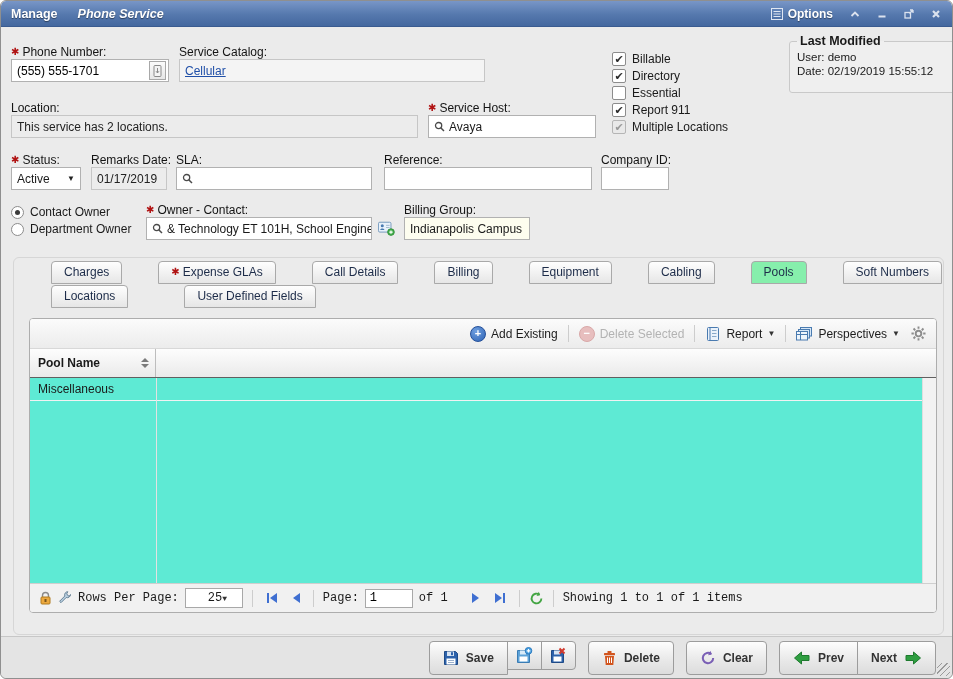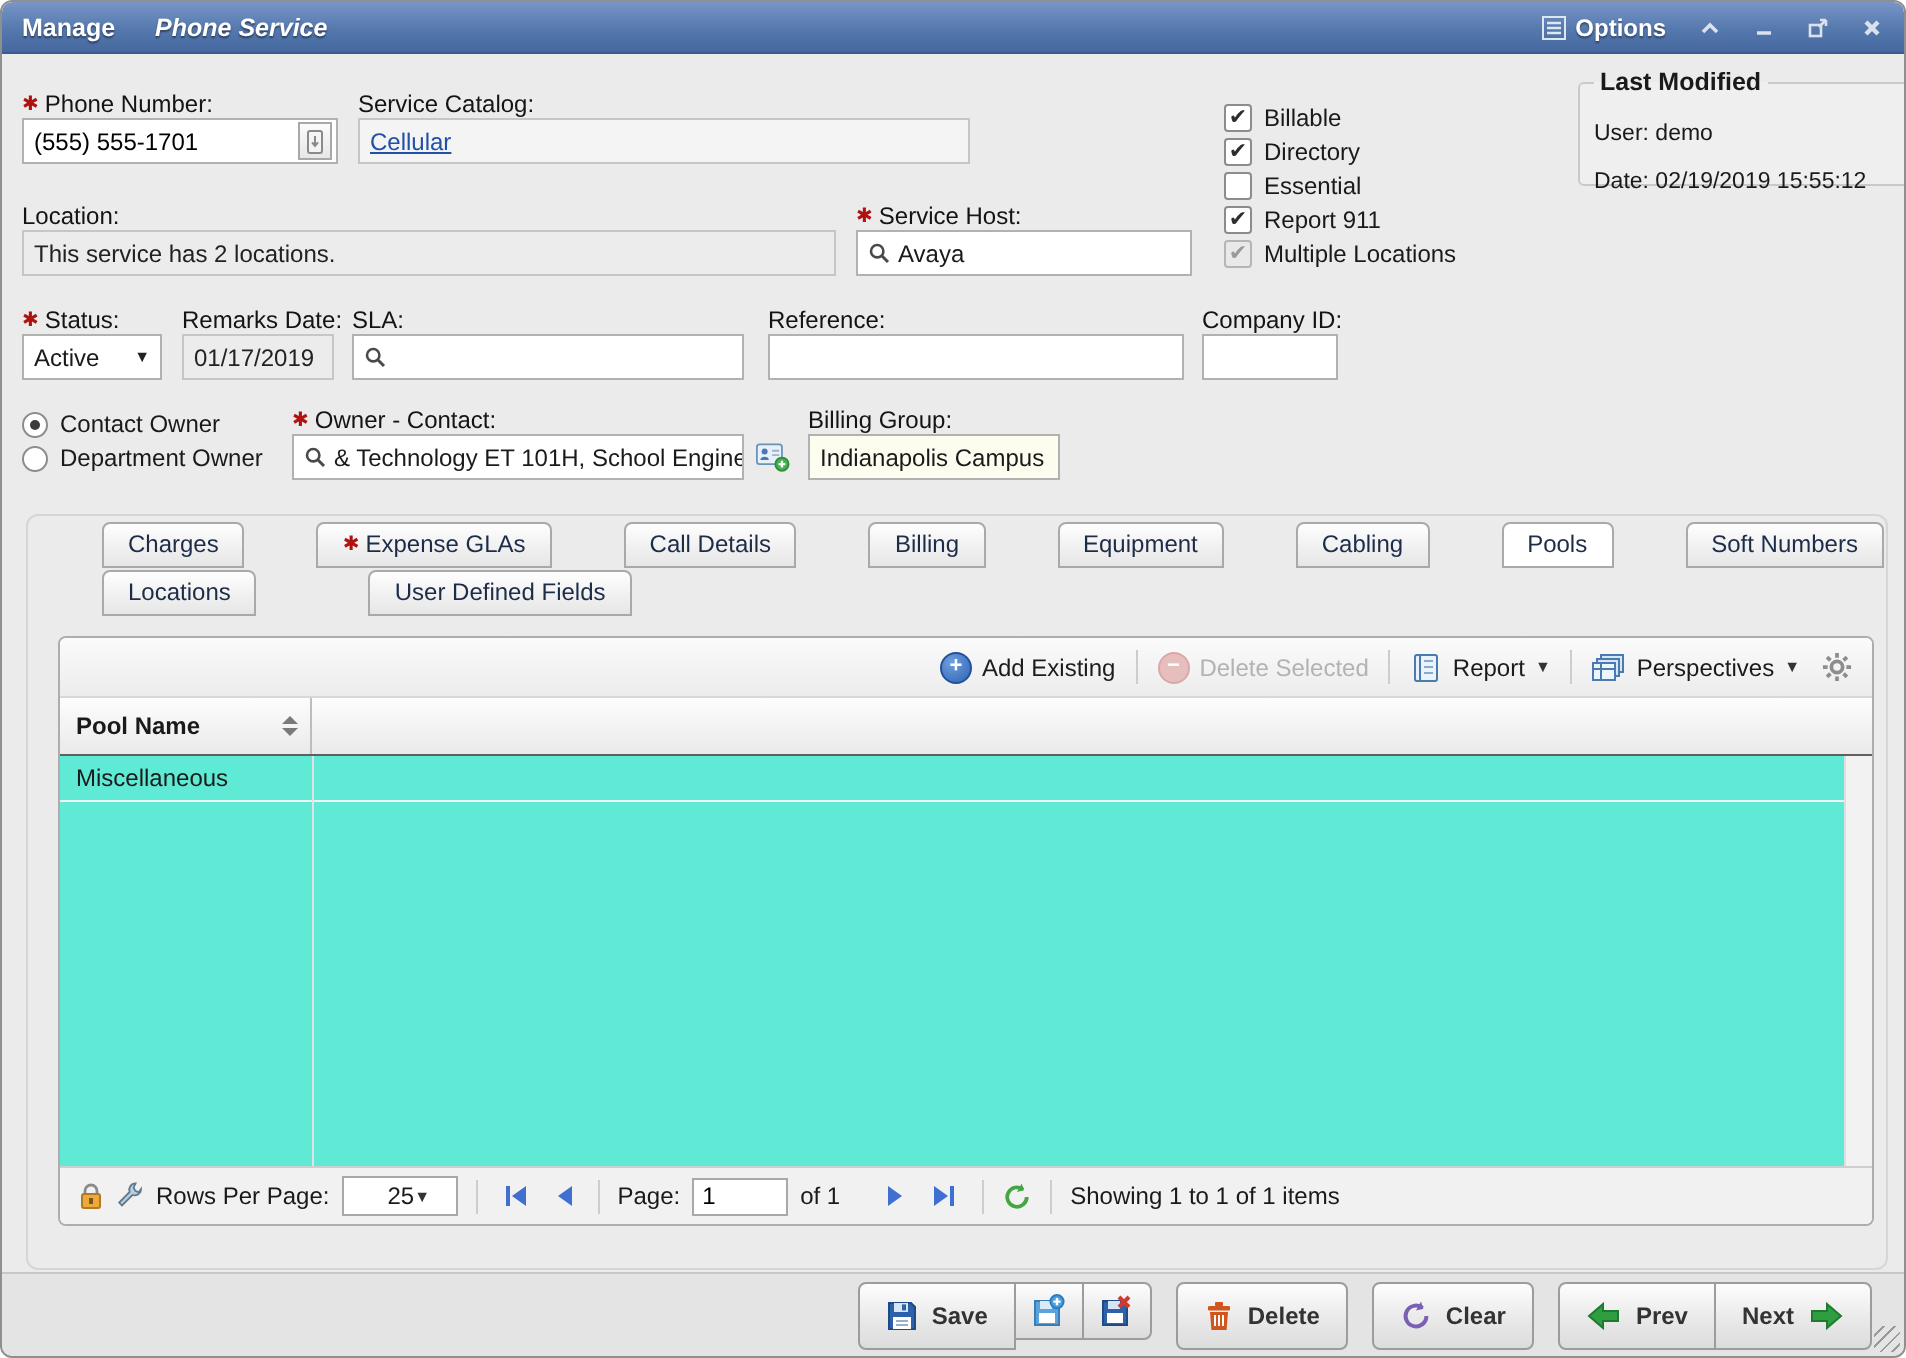--- a/index.html
+++ b/index.html
@@ -29,30 +29,30 @@
   .cbox{box-sizing:border-box;width:14px;height:14px;border:1px solid #8c8c8c;border-radius:2px;background:#fff;display:flex;align-items:center;justify-content:center;cursor:pointer;}
   .cbox .mark{visibility:hidden;font-size:11px;color:#2d2d2d;line-height:1;}
   .cbox.on .mark{visibility:visible;}
   .cbox.off{background:#e9e9e9;border-color:#b5b5b5;cursor:default;}
   .cbox.off .mark{color:#9a9a9a;}
   .radio-row{position:absolute;display:flex;align-items:center;gap:6px;cursor:pointer;}
   .rad{box-sizing:border-box;width:13px;height:13px;border:1px solid #8c8c8c;border-radius:50%;background:#fff;position:relative;}
   .rad.on::after{content:"";position:absolute;left:3px;top:3px;width:5px;height:5px;border-radius:50%;background:#3b3b3b;}
   fieldset.lastmod{position:absolute;left:788px;top:33px;width:153px;height:52px;margin:0;border:1px solid #c9c9c9;border-radius:3px;padding:1px 7px 4px;background:#efefef;font-size:11.5px;}
   fieldset.lastmod legend{font-weight:bold;font-size:12.5px;padding:0 3px;}
-  fieldset.lastmod div{margin-top:12px;}
+  fieldset.lastmod div{margin-top:2px;}
   .bg-fld{background:#fdfdef;}
   .pencil{margin-left:6px;cursor:pointer;flex:0 0 auto;}
   
   .tab-region{position:absolute;left:12px;top:256px;width:929px;height:376px;border:1px solid #d6d6d6;border-radius:6px;}
   .tabs-row{position:absolute;left:18px;display:flex;gap:4px;}
   .tabs-row.r1{top:260px;}
   .tabs-row.r2{top:284px;gap:24px;}
   .tab{box-sizing:border-box;height:23px;padding:3px 12px 0;background:linear-gradient(#fefefe,#e6e6e6);border:1px solid #a9a9a9;border-radius:4px 4px 0 0;color:#1d2c49;cursor:pointer;white-space:nowrap;margin-left:32px;}
-  .tab.on{background:#ffffff;font-weight:normal;}
+  .tab.on{background:#86efac;font-weight:normal;}
   .tab .req{display:none;}
   .tab .req.on{display:inline;}
   
   .panel{position:absolute;left:28px;top:317px;width:908px;height:295px;box-sizing:border-box;background:#fff;border:1px solid #adadad;border-radius:4px;display:flex;flex-direction:column;overflow:hidden;}
   .g-toolbar{flex:0 0 29px;background:linear-gradient(#fbfbfb,#ececec);border-bottom:1px solid #d8d8d8;display:flex;align-items:center;justify-content:flex-end;gap:7px;padding:0 10px;}
   .tool{display:flex;align-items:center;gap:5px;cursor:pointer;color:#1c1c1c;white-space:nowrap;}
   .tool.dis{color:#b3b3b3;cursor:default;}
   .circle-ic{width:14px;height:14px;border-radius:50%;display:flex;align-items:center;justify-content:center;color:#fff;font-weight:bold;font-size:11px;line-height:1;}
   .ic-plus{background:radial-gradient(circle at 35% 30%,#6f9fe0,#2f64b5);border:1px solid #24509a;}
   .ic-minus{background:#e7bebe;border:1px solid #d9a8a8;color:#fff;}
@@ -62,21 +62,21 @@
   .colcell{box-sizing:border-box;width:126px;border-right:1px solid #bdbdbd;display:flex;align-items:center;justify-content:space-between;padding:0 6px 0 8px;font-weight:bold;cursor:pointer;}
   .sorter{display:flex;flex-direction:column;gap:2px;}
   .sorter i{display:block;width:0;height:0;border-left:4px solid transparent;border-right:4px solid transparent;}
   .sorter .up{border-bottom:4px solid #7a7a7a;}
   .sorter .dn{border-top:4px solid #7a7a7a;}
   .grid-body{flex:1;position:relative;background:#5eead4;}
   .colline{position:absolute;left:126px;top:0;bottom:0;width:1px;background:#e2e2e2;}
   .scroll-track{position:absolute;right:0;top:0;bottom:0;width:13px;background:#f2f2f2;border-left:1px solid #dedede;}
   .grid-row{height:22px;line-height:22px;padding-left:8px;border-bottom:1px solid #f2f2f2;cursor:pointer;margin-right:14px;}
   
-  .pager{flex:0 0 28px;background:#f1f1f1;border-top:1px solid #cfcfcf;display:flex;align-items:center;gap:6px;padding:0 9px;}
+  .pager{flex:0 0 28px;background:#f1f1f1;border-top:1px solid #cfcfcf;display:flex;align-items:center;gap:6px;padding:0 9px;font-family:Liberation Mono, monospace;}
   .pg-sel{box-sizing:border-box;width:58px;height:20px;border:1px solid #a8a8a8;background:#fff;display:flex;align-items:center;justify-content:space-between;padding:0 22px;cursor:pointer;}
   .pg-input{box-sizing:border-box;width:48px;height:19px;border:1px solid #a8a8a8;font:inherit;padding:0 4px;}
   .pg-btn{display:flex;align-items:center;cursor:pointer;padding:0 3px;}
   
   .footer{position:absolute;left:0;right:0;bottom:0;height:41px;background:#e4e4e4;border-top:1px solid #c7c7c7;display:flex;align-items:center;justify-content:flex-end;gap:12px;padding:0 16px;border-radius:0 0 5px 5px;}
   .btn{box-sizing:border-box;display:flex;align-items:center;gap:7px;height:29px;padding:16px 13px;background:linear-gradient(#fdfdfd,#e9e9e9 55%,#dcdcdc);border:1px solid #9c9c9c;font-weight:bold;color:#333;cursor:pointer;white-space:nowrap;}
   .btn-group{display:flex;}
   .btn-group .btn + .btn{margin-left:-1px;}
   .btn-group .btn:first-child{border-radius:4px 0 0 4px;}
   .btn-group .btn:last-child{border-radius:0 4px 4px 0;}

